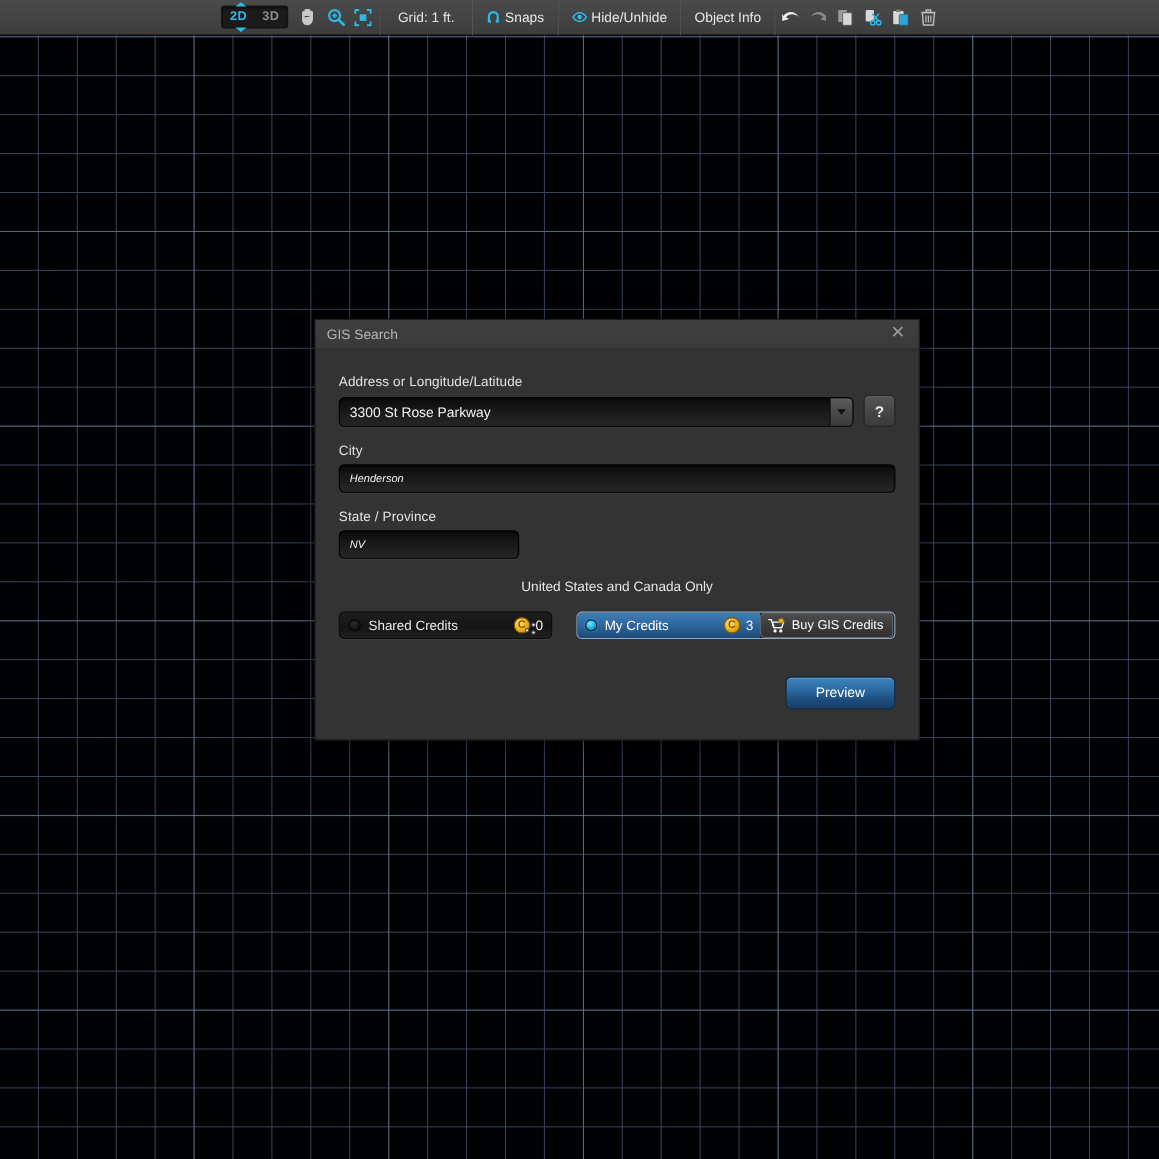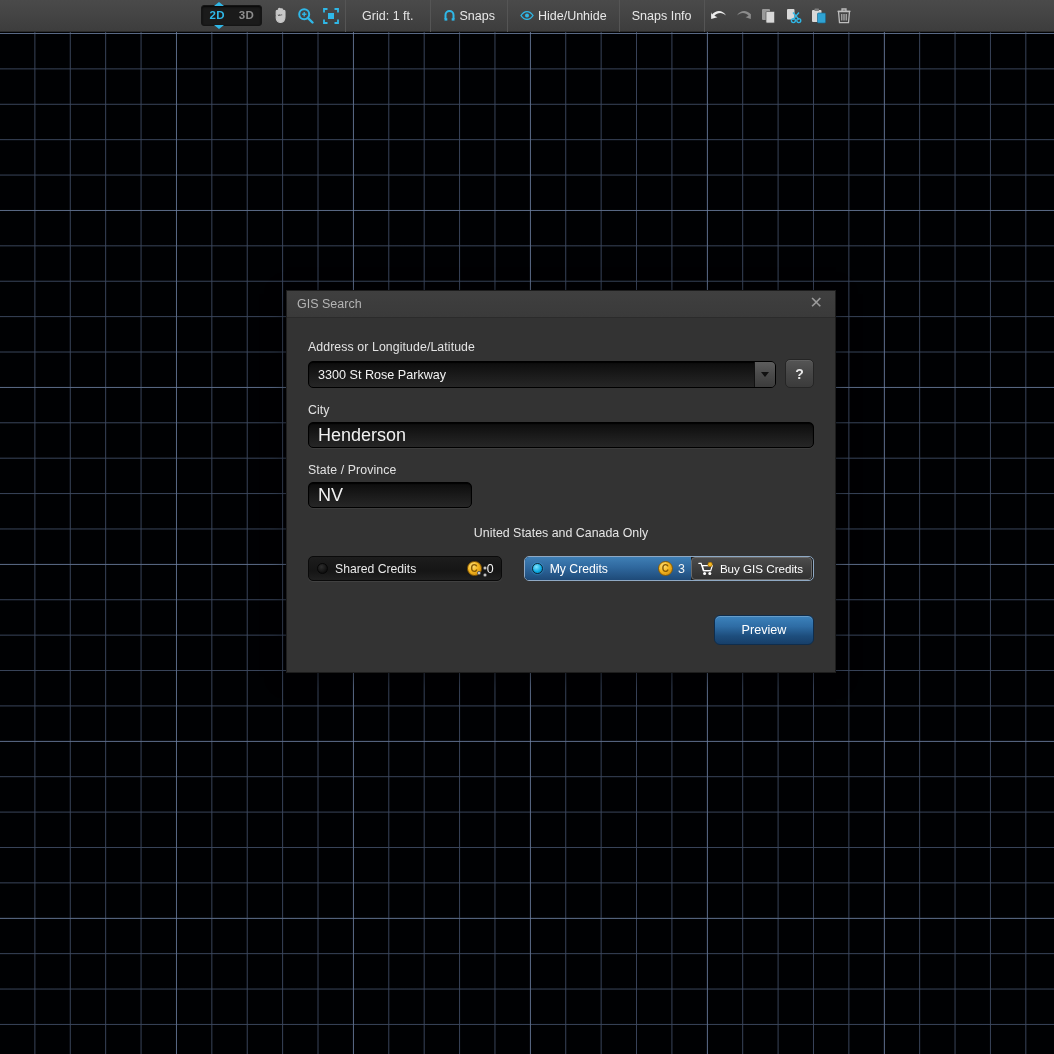--- a/index.html
+++ b/index.html
@@ -175,22 +175,23 @@
 
   .txtbox {
     background: linear-gradient(to bottom, #0c0c0c 0%, #1b1b1b 55%, #262626 100%);
     border: 1px solid #000;
     border-radius: 5px;
     height: 26px;
     display: flex;
     align-items: center;
     padding: 0 9px;
     color: #f2f2f2;
-    font-size: 18px;
+    font-size: 10px;
     box-shadow: inset 0 1px 1px rgba(0,0,0,0.9), 0 1px 0 rgba(255,255,255,0.05);
+    font-style: italic;
   }
 
   .row { margin-bottom: 15px; }
 
   
   .combo-row { display: flex; align-items: flex-end; gap: 9px; }
   .combo {
     flex: 1;
     display: flex;
     background: linear-gradient(to bottom, #0c0c0c 0%, #1b1b1b 55%, #262626 100%);
@@ -460,21 +461,21 @@
         <svg width="14" height="11" viewBox="0 0 14 11">
           <path d="M1 5.5C2.7 2.8 4.7 1.6 7 1.6s4.3 1.2 6 3.9c-1.7 2.7-3.7 3.9-6 3.9S2.7 8.2 1 5.5z" fill="none" stroke="#2fb8e8" stroke-width="1.4"></path>
           <circle cx="7" cy="5.5" r="2" fill="#2fb8e8"></circle>
         </svg>
         <span>Hide/Unhide</span>
       </div>
 
       <div class="tb-sep"></div>
 
       <div class="tb-btn">
-        <span>Snaps Info</span>
+        <span>Object Info</span>
       </div>
 
       <div class="tb-sep"></div>
 
       <div class="icon-btn">
         <svg width="18" height="15" viewBox="0 0 18 15">
           <path d="M2 6.5C6 1.5 13 1.8 16 7.5c-3.5-3.6-8.6-3.4-11.6.2l3 1.6L1.2 11 1 4.2z" fill="#ededed"></path>
         </svg>
       </div>
 

